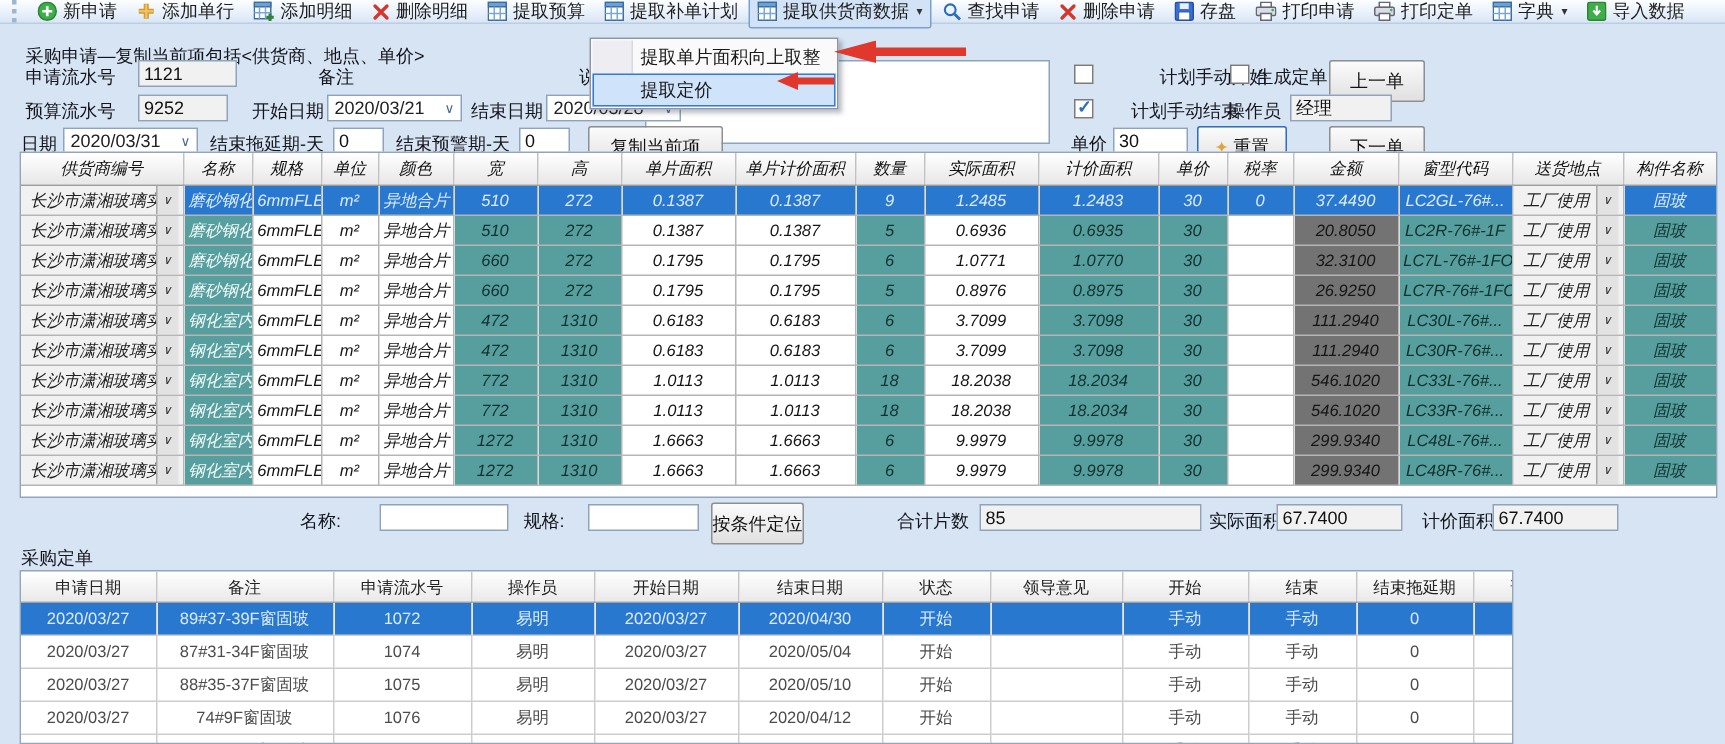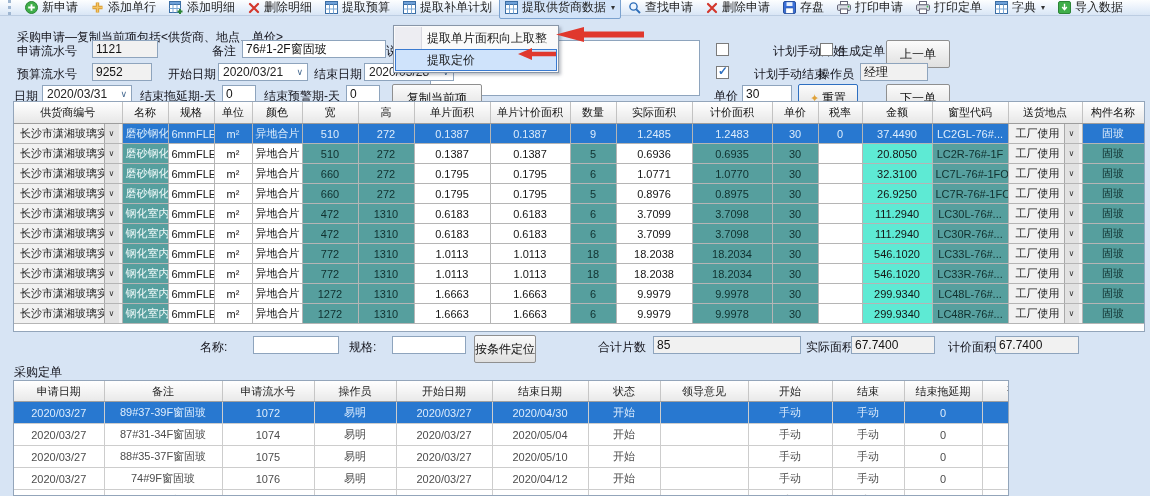--- a/index.html
+++ b/index.html
@@ -30,29 +30,29 @@
   .btn{position:absolute;height:28px;display:flex;align-items:center;justify-content:center;gap:3px;
        background:linear-gradient(#fbfbfb,#e0e0e0);border:1px solid #8f8f8f;border-radius:2px;
        padding:0 8px;box-sizing:border-box;color:#111;white-space:nowrap;cursor:default;}
   .btn-reset{border:1px solid #2e6fc0;}
   .reset-ic{color:#e0a23a;font-size:11px;}
   .chk{position:absolute;width:13px;height:13px;border:1px solid #7b7b7b;background:#fff;box-sizing:border-box;}
   .chk.checked::after{content:"✓";position:absolute;left:1px;top:-3px;color:#2e6fc0;font-size:12px;font-weight:bold;}
 
   
   .grid-wrap{position:absolute;left:13px;top:101px;width:1132px;height:231px;background:#fff;
-             border:1px solid #93a5ba;box-sizing:border-box;overflow:hidden;}
+             border:1px solid #93a5ba;box-sizing:border-box;overflow:hidden;font-style:italic;}
   table.grid{border-collapse:collapse;table-layout:fixed;width:1130px;font-size:11px;}
   .grid th{height:21px;font-weight:normal;background:linear-gradient(#ffffff,#e7e7e7);
            border-right:1px solid #c2c2c2;border-bottom:1px solid #9d9d9d;color:#111;
            padding:0 2px;overflow:hidden;white-space:nowrap;}
   .grid td{height:20px;border-right:1px solid #b5b5b5;border-bottom:1px solid #b5b5b5;
            padding:0 3px;overflow:hidden;white-space:nowrap;text-align:center;box-sizing:border-box;}
   .c-plain{background:#fff;color:#151515;}
-  .c-amount{background:#5eead4;color:#151515;text-align:right;}
+  .c-amount{background:#737373;color:#151515;text-align:right;}
   .c-teal{background:#569f9e;color:#10312f;}
   .c-name{background:#569f9e;color:#f3fafa;text-align:left;}
   .c-combo,.c-combo2{background:#f1f1f1;padding:0;}
   .cb{display:flex;height:100%;align-items:center;background:#f1f1f1;}
   .cb-t{flex:1;padding:0 3px;overflow:hidden;white-space:nowrap;text-align:left;color:#222;}
   .c-combo2 .cb-t{text-align:center;}
   .cb-a{width:14px;align-self:stretch;display:flex;align-items:center;justify-content:center;
         background:#e2e2e2;border-left:1px solid #a8a8a8;font-size:8px;color:#333;}
   .row-sel td:not(.c-combo):not(.c-combo2){background:#2878d0 !important;color:#dcecfc !important;}
 
@@ -235,21 +235,20 @@
         <span>导入数据</span>
       </div>
     </div>
 
   <div class="form-panel">
     <div class="fl" style="left:17px;top:4px;">采购申请—复制当前项包括&lt;供货商、地点、单价&gt;</div>
 
     <div class="fl" style="left:17px;top:18px;">申请流水号</div>
     <input class="fi ro" style="left: 92px; top: 15px; width: 66px;" value="1121">
     <div class="fl" style="left:212px;top:18px;">备注</div>
-    <input class="fi" style="left: 242px; top: 15px; width: 144px;" value="76#1-2F窗固玻">
     <div class="fl" style="left:386px;top:18px;">说明</div>
     <div class="note-box" style="left:430px;top:15px;width:270px;height:56px;"></div>
 
     <div class="fl" style="left:17px;top:41px;">预算流水号</div>
     <input class="fi ro" style="left: 92px; top: 38px; width: 60px;" value="9252">
     <div class="fl" style="left:168px;top:41px;">开始日期</div>
     <div class="dcombo" style="left:218px;top:38px;width:90px;">
       <span>2020/03/21</span>
       <span class="dcombo-a">∨</span>
     </div>

